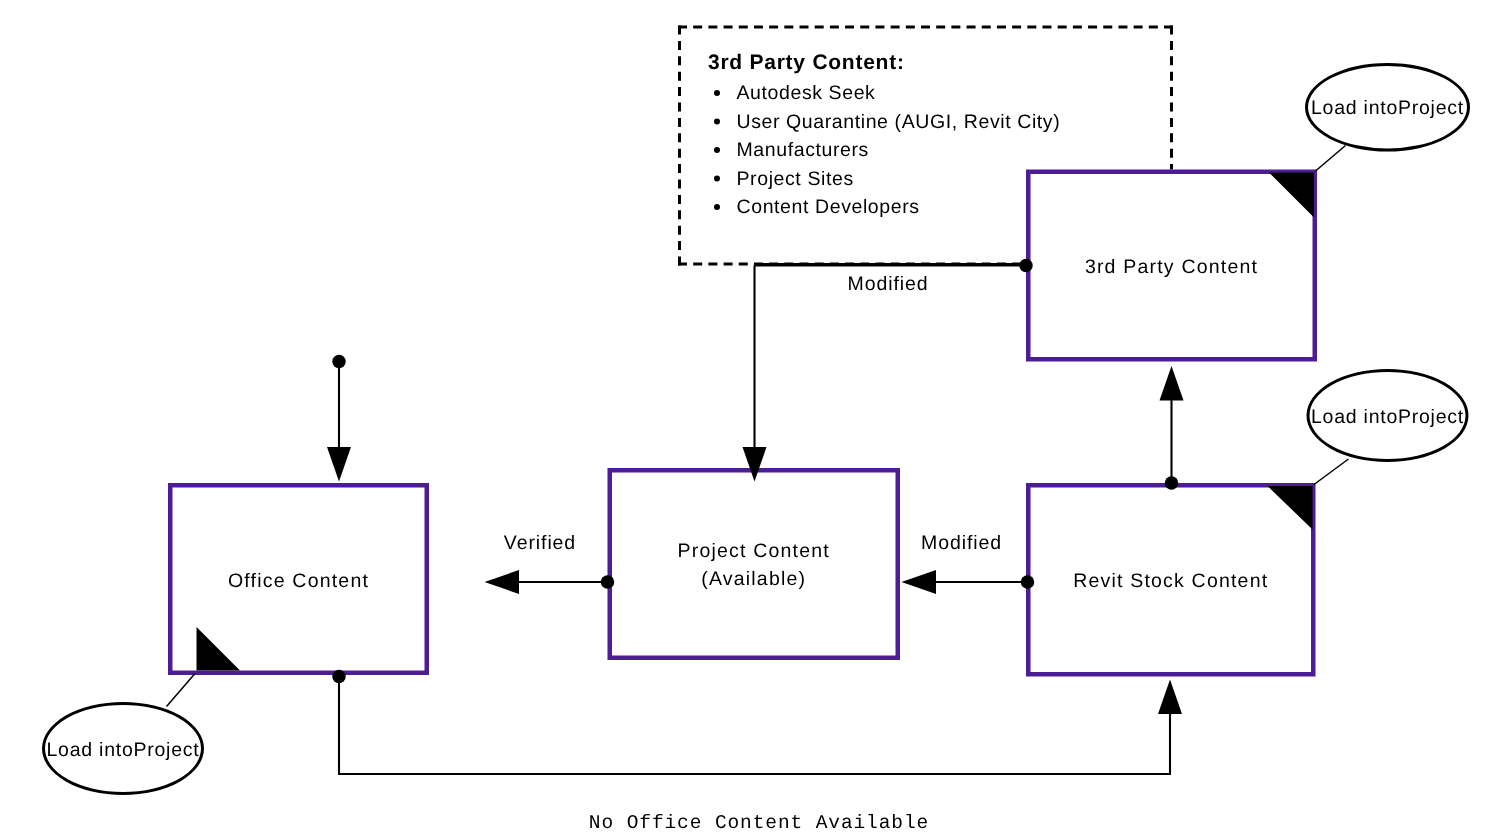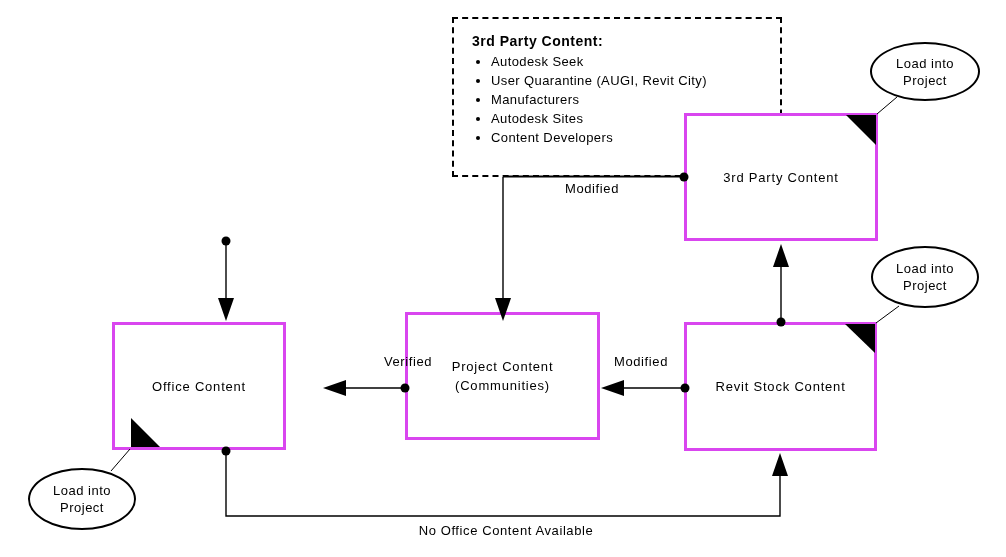--- a/index.html
+++ b/index.html
@@ -36,21 +36,21 @@
     margin: 0 0 0 20px;
     padding-left: 17px;
     font-size: 13px;
     line-height: 19px;
     letter-spacing: 0.4px;
     list-style: disc;
   }
   
   .box {
     position: absolute;
-    border: 3px solid #d946ef;
+    border: 3px solid #4c1d95;
     background: #ffffff;
     box-sizing: border-box;
     display: flex;
     flex-direction: column;
     align-items: center;
     justify-content: center;
     text-align: left;
     font-size: 13px;
     letter-spacing: 0.8px;
     z-index: 2;
@@ -60,21 +60,21 @@
   .box-project { left: 405px; top: 312px; width: 195px; height: 128px; }
   .box-revit   { left: 684px; top: 322px; width: 193px; height: 129px; }
   .box-third   { left: 684px; top: 113px; width: 194px; height: 128px; }
   
   .ellipse {
     position: absolute;
     border-radius: 50%;
     background: #ffffff;
     box-sizing: border-box;
     display: flex;
-    flex-direction: column;
+    flex-direction: row;
     align-items: center;
     justify-content: center;
     text-align: center;
     font-size: 13px;
     letter-spacing: 0.5px;
     line-height: 17px;
     z-index: 2;
   }
   .ellipse-users   { left: 145px; top: 145px; width: 162px; height: 95px; border: 1.5px solid #000; }
   .ellipse-load-tr { left: 870px; top: 42px;  width: 110px; height: 59px; border: 2px solid #000; }
@@ -90,49 +90,49 @@
   
   .edge-label {
     position: absolute;
     transform: translateX(-50%);
     font-size: 13px;
     letter-spacing: 0.6px;
     white-space: nowrap;
     z-index: 4;
   }
   .lbl-modified-top   { left: 592px; top: 181px; }
-  .lbl-verified       { left: 360px; top: 354px; margin-left: 48px; }
+  .lbl-verified       { left: 360px; top: 354px; }
   .lbl-modified-right { left: 641px; top: 354px; }
-  .lbl-no-office      { left: 506px; top: 523px; }
+  .lbl-no-office      { left: 506px; top: 541px; font-family: Liberation Mono, monospace; }
 </style>
 </head>
 <body>
 
 <div class="canvas">
 
   <div class="dashed-box">
     <div class="src-title">3rd Party Content:</div>
     <ul class="src-list">
       <li>Autodesk Seek</li>
       <li>User Quarantine (AUGI, Revit City)</li>
       <li>Manufacturers</li>
-      <li>Autodesk Sites</li>
+      <li>Project Sites</li>
       <li>Content Developers</li>
     </ul>
   </div>
 
   <div class="box box-third">
     <div>3rd Party Content</div>
   </div>
   <div class="box box-office">
     <div>Office Content</div>
   </div>
   <div class="box box-project">
     <div>Project Content</div>
-    <div>(Communities)</div>
+    <div>(Available)</div>
   </div>
   <div class="box box-revit">
     <div>Revit Stock Content</div>
   </div>
 
   <div class="ellipse ellipse-load-tr">
     <div>Load into</div>
     <div>Project</div>
   </div>
   <div class="ellipse ellipse-load-mr">

